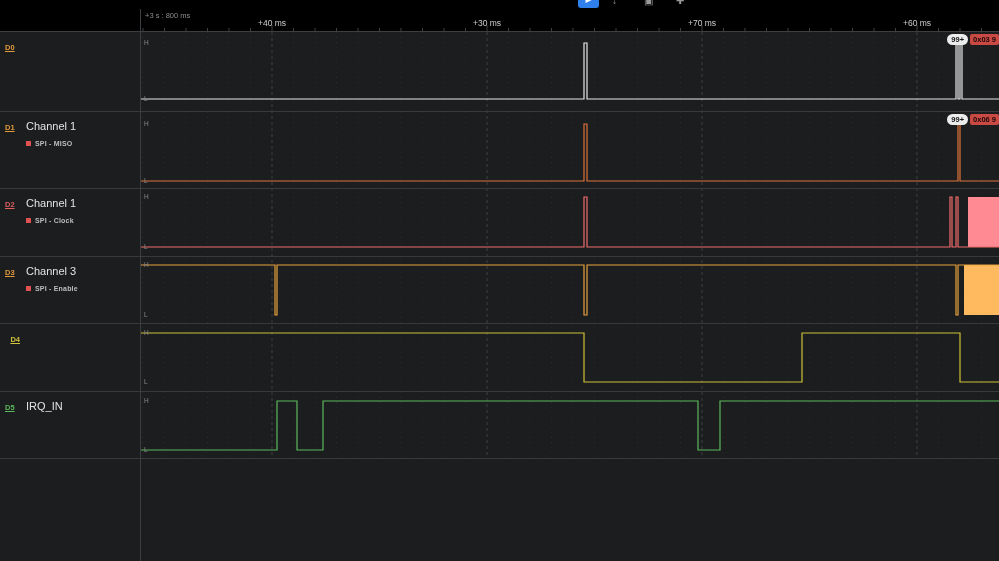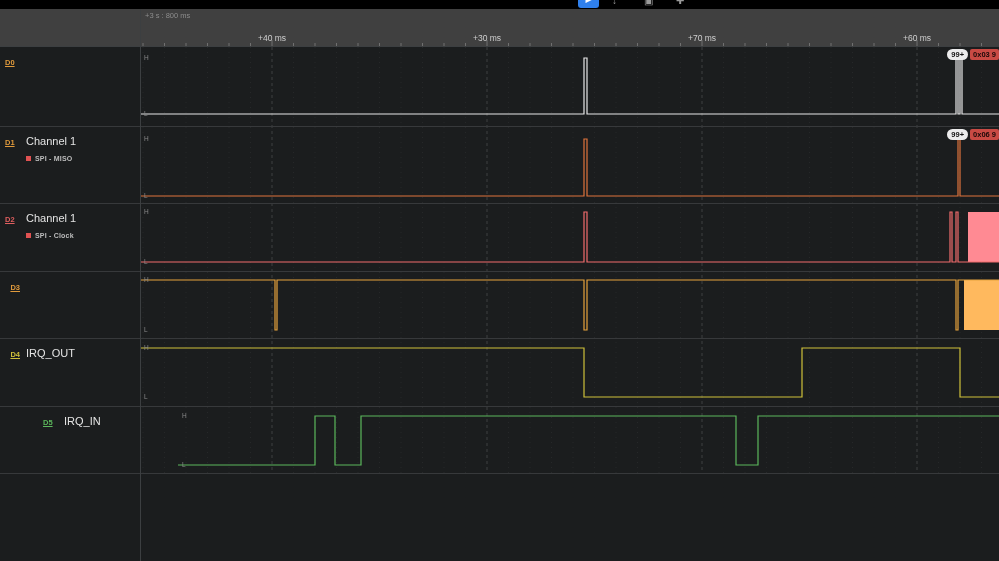--- a/index.html
+++ b/index.html
@@ -20,22 +20,22 @@
     font-family:"Liberation Sans", sans-serif;
   }
   .tb-icon {
     position:absolute; top:-5px; color:#9a9a9a; font-size:10px; line-height:12px;
   }
   .v-divider {
     position:absolute; left:140px; top:9px; bottom:0; width:1px;
     background:#3c3f41; z-index:6;
   }
   .timeline {
-    height:38px; position:relative; border-bottom:1px solid #3c3f41;
-    background:#404040;
+    height:23px; position:relative; border-bottom:1px solid #3c3f41;
+    background:#000000;
   }
   .tl-offset {
     position:absolute; left:145px; top:2px; font-size:7.5px; color:#8c8c8c;
   }
   .tick-label {
     position:absolute; bottom:3px; font-size:8.5px; color:#cfcfcf;
     transform:translateX(-50%); white-space:nowrap;
   }
   .tl-ruler { position:absolute; left:140px; bottom:0; }
   .rows-wrap { position:relative; }
@@ -236,54 +236,57 @@
       <span class="lvl hi" style="top: 4px;">H</span>
       <span class="lvl lo" style="top: 54px;">L</span>
       <svg class="wave" width="859" height="68">
             <rect x="828" y="8" width="31" height="50" fill="#ff8a93"></rect>
             <path d="M0 58 L444 58 L444 8 L447 8 L447 58 L810 58 L810 8 L812 8 L812 58 L816 58 L816 8 L818 8 L818 58 L859 58" fill="none" stroke="#f26d6d" stroke-width="1.2"></path>
           </svg>
 
     </div>
   </div>
 
-  <div class="ch-row" style="height: 67px; text-align: right;">
+  <div class="ch-row" style="height: 67px;">
     <div class="ch-side">
       <span class="ch-id" style="color: rgb(224, 154, 60);">D3</span>
+      <div class="ch-meta">
+        <div class="ch-name">Channel 3</div>
+        <div class="ch-analyzer">
+          <span class="bullet" style="background: rgb(224, 82, 82);"></span>
+          <span class="an-text">SPI - Enable</span>
+        </div>
+      </div>
     </div>
     <div class="ch-plot">
       <span class="lvl hi" style="top: 4px;">H</span>
       <span class="lvl lo" style="top: 54px;">L</span>
       <svg class="wave" width="859" height="67">
             <rect x="824" y="8" width="35" height="50" fill="#ffb95e"></rect>
             <path d="M0 8 L135 8 L135 58 L137 58 L137 8 L444 8 L444 58 L447 58 L447 8 L816 8 L816 58 L818 58 L818 8 L859 8" fill="none" stroke="#e8a33d" stroke-width="1.2"></path>
           </svg>
 
     </div>
   </div>
 
   <div class="ch-row" style="height: 68px; text-align: right;">
     <div class="ch-side">
       <span class="ch-id" style="color: rgb(207, 193, 58);">D4</span>
-      <div class="ch-meta">
-        <div class="ch-name">IRQ_OUT</div>
-
-      </div>
     </div>
     <div class="ch-plot">
       <span class="lvl hi" style="top: 5px;">H</span>
       <span class="lvl lo" style="top: 54px;">L</span>
       <svg class="wave" width="859" height="68">
             <path d="M0 9 L444 9 L444 58 L662 58 L662 9 L820 9 L820 58 L859 58" fill="none" stroke="#cfc13a" stroke-width="1.2"></path>
           </svg>
 
     </div>
   </div>
 
-  <div class="ch-row" style="height: 67px; padding-left: 38px;">
+  <div class="ch-row" style="height: 67px;">
     <div class="ch-side">
       <span class="ch-id" style="color: rgb(92, 184, 92);">D5</span>
       <div class="ch-meta">
         <div class="ch-name">IRQ_IN</div>
 
       </div>
     </div>
     <div class="ch-plot">
       <span class="lvl hi" style="top: 5px;">H</span>
       <span class="lvl lo" style="top: 54px;">L</span>

